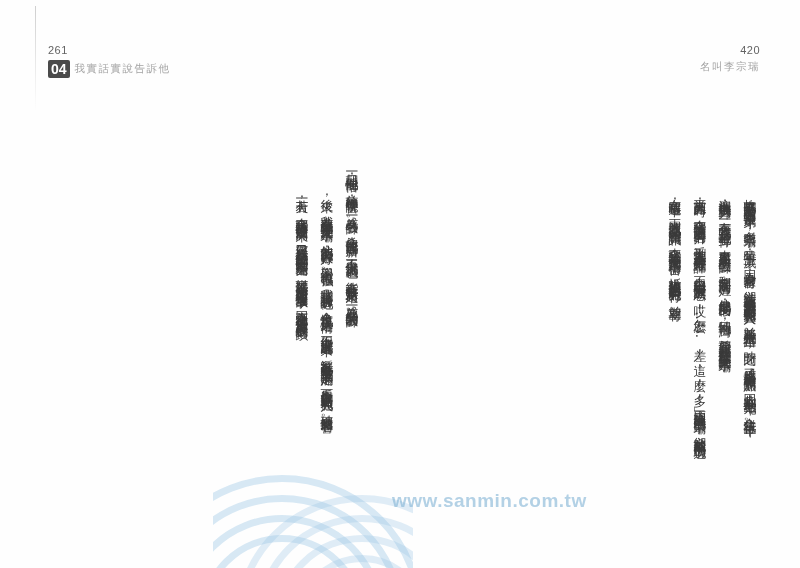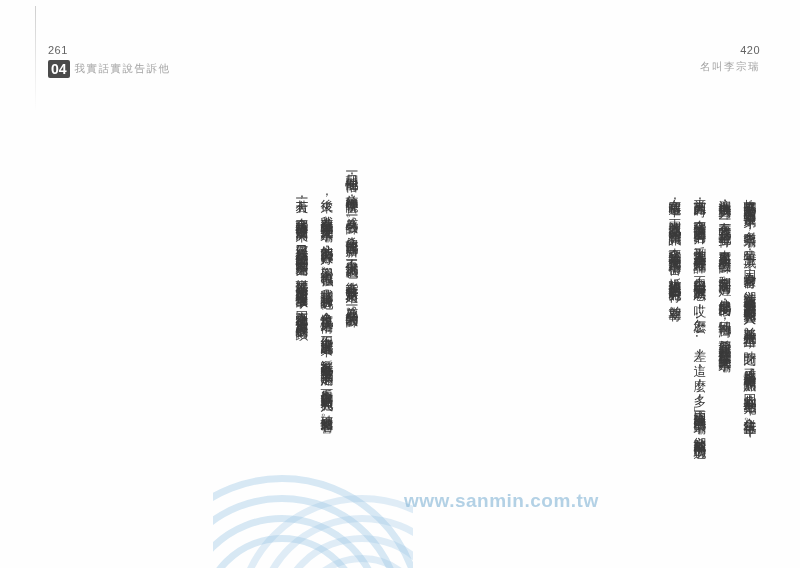--- a/index.html
+++ b/index.html
@@ -58,21 +58,21 @@
   
   .watermark { position: absolute; inset: 0; z-index: 3; pointer-events: none; mix-blend-mode: multiply; }
   .wm-brand {
     position: absolute; left: 394px; top: 453px;
     font-size: 34px; font-weight: bold; letter-spacing: 0px;
     color: rgba(138, 185, 216, 0.55);
     font-family: "DejaVu Serif", serif;
     white-space: nowrap;
   }
   .wm-url {
-    position: absolute; left: 404px; top: 490px;
+    position: absolute; left: 392px; top: 490px;
     font-size: 19px; font-weight: bold; letter-spacing: 0.5px;
     color: rgba(130, 180, 214, 0.6);
     font-family: "Liberation Sans", sans-serif;
     white-space: nowrap;
   }
   .wm-arcs {
     position: absolute; left: 213px; top: 438px;
     width: 200px; height: 130px; overflow: hidden;
   }
   .arc {

